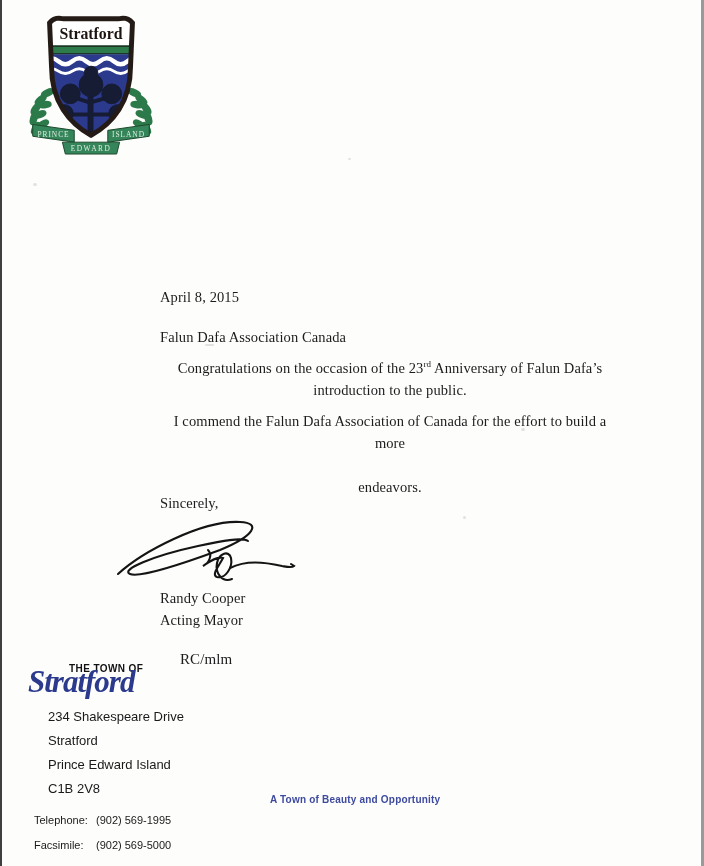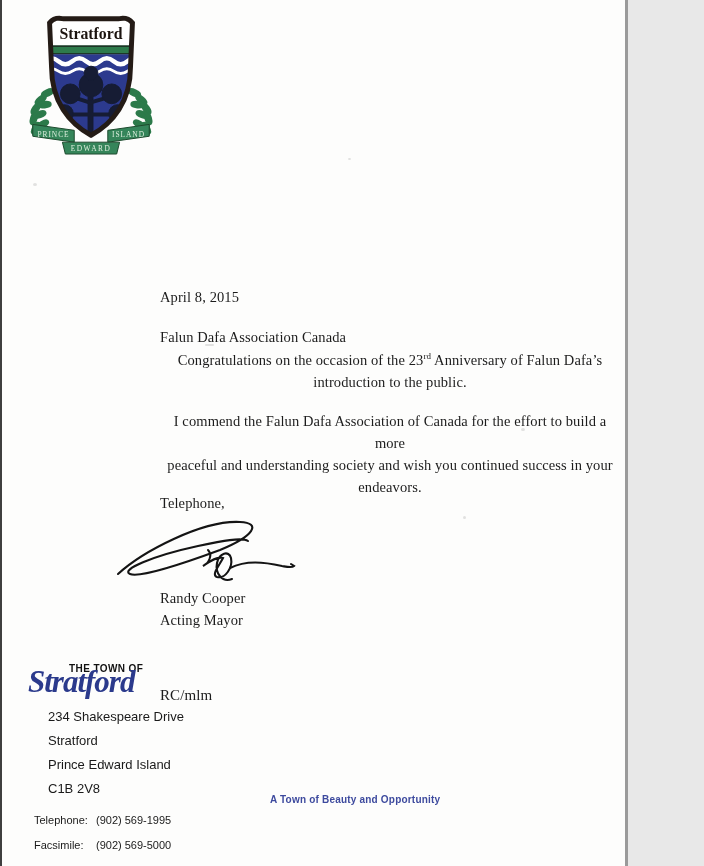--- a/index.html
+++ b/index.html
@@ -1,39 +1,39 @@
 <!DOCTYPE html>
 <html><head>
 <meta charset="utf-8">
 <style>
   html,body { margin:0; padding:0; background:#e8e8e8; }
   .page {
-    position:relative; width:628px; height:866px;
+    position:relative; width:704px; height:866px;
     background:#fdfdfc; overflow:hidden;
     font-family:"Liberation Serif", serif; color:#1c1c1c;
   }
   
   .edge-left  { position:absolute; left:0; top:0; width:2px; height:100%; background:#3f3f3f; }
   .edge-right { position:absolute; right:0; top:0; width:3px; height:100%; background:#9a9a9a; }
   .speck { position:absolute; background:rgba(60,60,60,.14); border-radius:50%; }
 
   
   .crest { position:absolute; left:22px; top:6px; width:140px; height:150px; }
   .crest text { font-family:"Liberation Serif", serif; }
 
   
   .lblock { position:absolute; left:160px; font-size:14.5px; line-height:22px; letter-spacing:.1px;text-align:center; }
   .date      { top:286px; }
   .recipient { top:326px; }
-  .para1     { top:349px; width:460px; }
+  .para1     { top:357px; width:460px; }
   .para2     { top:410px; width:460px; }
   .closing   { top:492px; }
   .signer-name  { top:587px; }
   .signer-title { top:609px; }
-  .reference    { top:684px; font-size:15px; }
+  .reference    { top:648px; font-size:15px;margin-left:20px; }
   sup.ord { font-size:9px; vertical-align:super; line-height:0; }
 
   .signature { position:absolute; left:112px; top:512px; width:190px; height:80px; }
 
   
   .wordmark-wrap { position:absolute; left:28px; top:660px; width:180px; height:48px; }
   .town-of {
     position:absolute; left:41px; top:3px;
     font-family:"Liberation Sans", sans-serif;
     font-size:10px; font-weight:bold; letter-spacing:.4px; color:#111;
@@ -131,23 +131,23 @@
       <text x="69" y="147" text-anchor="middle" font-size="7.5" letter-spacing="1.5" fill="#ddeedd">EDWARD</text>
     </g>
   </svg>
 
   <div class="lblock date">April 8, 2015</div>
 
   <div class="lblock recipient">Falun Dafa Association Canada</div>
 
   <div class="lblock para1"><span>Congratulations on the occasion of the 23</span><sup class="ord">rd</sup><span> Anniversary of Falun Dafa’s</span><br><span>introduction to the public.</span></div>
 
-  <div class="lblock para2"><span>I commend the Falun Dafa Association of Canada for the effort to build a more</span><br><span>peaceful and understanding society and wish you continued success in your</span><br><span>endeavors.</span></div>
+  <div class="lblock para2"><span>I commend the Falun Dafa Association of Canada for the effort to build a more</span><br><br><span>endeavors.</span></div>
 
-  <div class="lblock closing">Telephone,</div>
+  <div class="lblock closing">Sincerely,</div>
 
   <svg class="signature" viewBox="0 0 190 80" aria-hidden="true">
     <g fill="none" stroke="#141414" stroke-width="2.1" stroke-linecap="round">
       <path d="M6,62 C30,40 90,8 128,10 C150,11 142,24 108,38 C70,52 28,66 18,62 C8,58 40,44 86,34 C110,29 130,25 136,29"></path>
       <path d="M96,38 C101,43 97,51 91,54 C97,50 105,44 111,46 C107,54 99,63 105,65 C113,67 121,56 119,46 C117,38 107,41 105,51 C103,61 110,71 120,67"></path>
       <path d="M118,56 C134,48 152,50 170,54 C176,55 180,56 182,54 L179,52"></path>
     </g>
   </svg>
 
   <div class="lblock signer-name">Randy Cooper</div>

